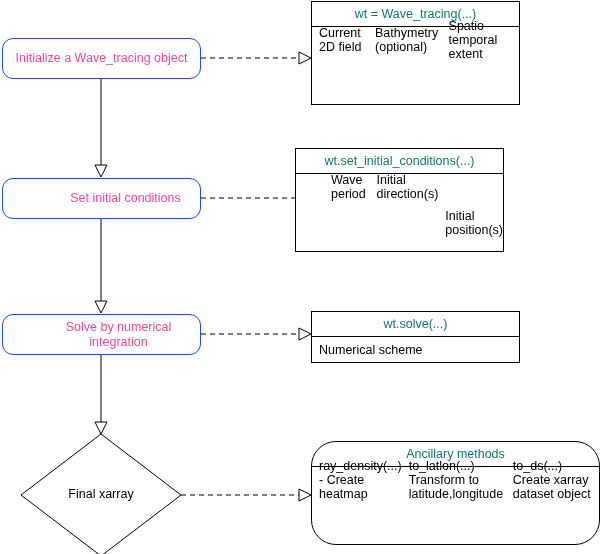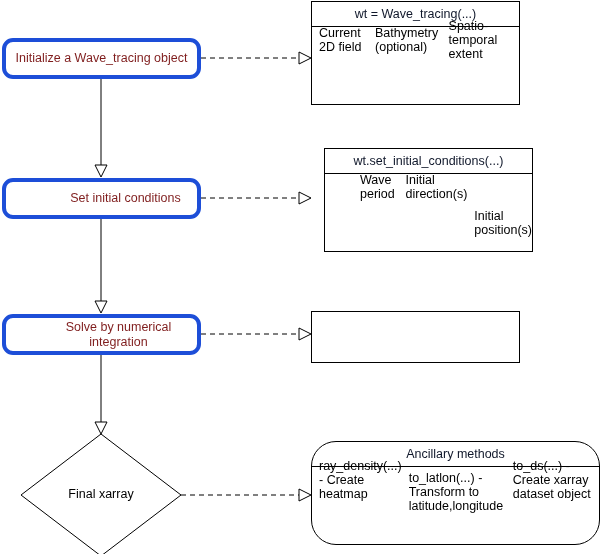--- a/index.html
+++ b/index.html
@@ -22,50 +22,50 @@
     position: absolute;
     left: 0;
     top: 0;
     width: 601px;
     height: 554px;
   }
   
   .proc-box {
     position: absolute;
     box-sizing: border-box;
-    border: 4px solid #1d4ed8;
+    border: 1px solid #1d4ed8;
     border-radius: 11px;
     background: #ffffff;
     display: flex;
     align-items: center;
     justify-content: center;
     font-size: 12.5px;
     line-height: 1.2;
-    color: #7f1d1d;
+    color: #ec4899;
     text-align: center;
   }
   .proc-label {
     padding: 0 6px;
   }
   
   .spec-table {
     position: absolute;
     box-sizing: border-box;
     border: 1px solid #000000;
     background: #ffffff;
   }
   .spec-header {
     box-sizing: border-box;
     border-bottom: 1px solid #000000;
     height: 25px;
     display: flex;
     align-items: center;
     justify-content: center;
     font-size: 12.5px;
-    color: #0f172a;
+    color: #0f766e;
   }
   .spec-body {
     box-sizing: border-box;
     display: flex;
     flex-direction: row;
   }
   .spec-row {
     box-sizing: border-box;
     display: flex;
     align-items: center;
@@ -145,34 +145,38 @@
 
   <div class="spec-table" style="left:311px; top:1px; width:209px; height:104px;">
     <div class="spec-header">wt = Wave_tracing(...)</div>
     <div class="spec-body">
       <div class="spec-row" style="height:26px;">Current 2D field</div>
       <div class="spec-row" style="height:26px;">Bathymetry (optional)</div>
       <div class="spec-row" style="height:26px;">Spatio-temporal extent</div>
     </div>
   </div>
 
-  <div class="spec-table" style="left:324px; top:148px; width:209px; height:104px;">
+  <div class="spec-table" style="left:295px; top:148px; width:209px; height:104px;">
     <div class="spec-header">wt.set_initial_conditions(...)</div>
     <div class="spec-body">
       <div class="spec-row" style="height:26px;margin-left:28px;">Wave period</div>
       <div class="spec-row" style="height:26px;">Initial direction(s)</div>
       <div class="spec-row" style="height:26px;margin-top:36px;">Initial position(s)</div>
     </div>
   </div>
 
   <div class="spec-table" style="left:311px; top:311px; width:209px; height:52px;">
+    <div class="spec-header">wt.solve(...)</div>
+    <div class="spec-body">
+      <div class="spec-row" style="height:26px;">Numerical scheme</div>
+    </div>
   </div>
 
   <div class="spec-table" style="left:311px; top:441px; width:289px; height:104px;border-radius:25px;">
     <div class="spec-header">Ancillary methods</div>
     <div class="spec-body">
       <div class="spec-row" style="height:26px;">ray_density(...) - Create heatmap</div>
-      <div class="spec-row" style="height:26px;margin-top:12px;">to_latlon(...) - Transform to latitude,longitude</div>
+      <div class="spec-row" style="height:26px;">to_latlon(...) - Transform to latitude,longitude</div>
       <div class="spec-row" style="height:26px;">to_ds(...) - Create xarray dataset object</div>
     </div>
   </div>
 
 </div>
 
 </body></html>

